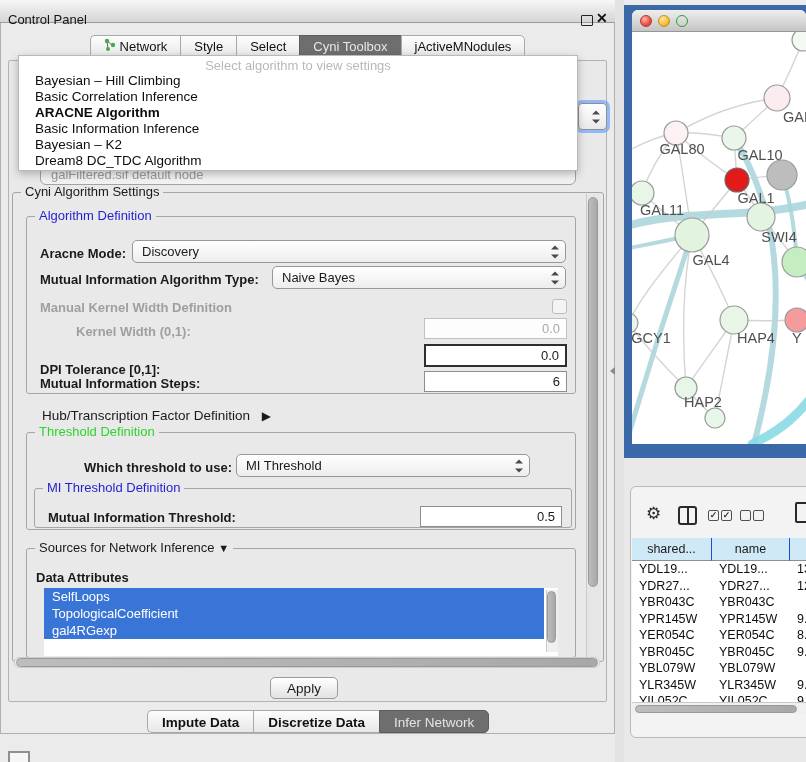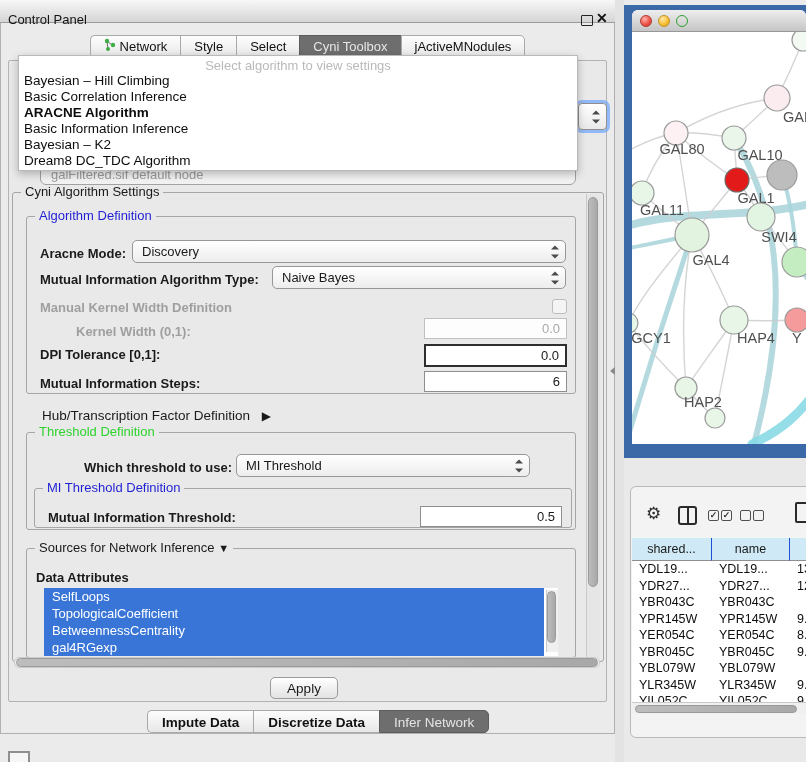--- a/index.html
+++ b/index.html
@@ -29,21 +29,21 @@
   #bg-combo-right{left:578px;top:103px;width:27px;height:25px;border:1px solid #8f8f8f;border-radius:4px;
       background:linear-gradient(#fff,#e9e9e9);box-shadow:0 0 0 3px rgba(100,160,255,.65);z-index:5;}
   #bg-combo-bottom{left:40px;top:164px;width:536px;height:21px;border:1px solid #a2a2a2;border-radius:6px;
       background:#f2f2f2;z-index:5;color:#9a9a9a;line-height:20px;padding-left:10px;box-sizing:border-box;font-size:13px;}
 
   
   #algo-dropdown{left:18px;top:55px;width:558px;height:114px;background:#fff;border:1px solid #b9b9b9;
       box-shadow:0 3px 8px rgba(0,0,0,.25);z-index:30;}
   #dd-placeholder{left:0;top:2px;width:100%;text-align:center;color:#b9b9b9;font-size:13px;}
   #dd-items{left:0;top:17px;width:100%;}
-  .dd-item{height:16px;line-height:16px;padding-left:5px;font-size:13.5px;color:#0d0d0d;white-space:nowrap;}
+  .dd-item{height:16px;line-height:16px;padding-left:16px;font-size:13.5px;color:#0d0d0d;white-space:nowrap;}
   .dd-item.selected{font-weight:bold;}
 
   
   .group{position:absolute;border:1px solid #a6a6a6;border-radius:3px;box-sizing:border-box;}
   .legend{position:absolute;top:-9px;left:8px;background:#e9e9e9;padding:0 4px;font-size:13px;white-space:nowrap;}
   .legend.blue{color:#1f1fd4;}
   .legend.green{color:#2ed32e;}
 
   .lbl{position:absolute;font-size:13px;white-space:nowrap;}
   .lbl.b{font-weight:bold;}
@@ -182,21 +182,21 @@
   </div>
   <div class="lbl b" style="left:40px;top:272px;">Mutual Information Algorithm Type:</div>
   <div class="combo" style="left:272px;top:266px;width:294px;height:23px;">
     <span>Naive Bayes</span>
     <span class="stepper"></span>
   </div>
   <div class="lbl dis" style="left:40px;top:300px;">Manual Kernel Width Definition</div>
   <div class="checkbox" style="left:552px;top:299px;"></div>
   <div class="lbl dis" style="left:40px;top:324px;margin-left:36px;">Kernel Width (0,1):</div>
   <div class="field dis" style="left:424px;top:318px;width:143px;height:21px;line-height:19px;">0.0</div>
-  <div class="lbl b" style="left:40px;top:347px;">DPI Tolerance [0,1]:</div>
+  <div class="lbl b" style="left:40px;top:362px;">DPI Tolerance [0,1]:</div>
   <div class="field strong" style="left:424px;top:344px;width:143px;height:23px;line-height:19px;">0.0</div>
   <div class="lbl b" style="left:40px;top:376px;">Mutual Information Steps:</div>
   <div class="field" style="left:424px;top:371px;width:143px;height:21px;line-height:19px;">6</div>
 
   <div class="lbl" style="left:42px;top:408px;font-size:13.5px;">
     <span>Hub/Transcription Factor Definition</span>
     <span style="margin-left:8px;font-size:12px;">▶</span>
   </div>
 
   <div class="group" style="left:26px;top:432px;width:550px;height:98px;">
@@ -216,21 +216,20 @@
   <div class="group" style="left:26px;top:548px;width:550px;height:110px;">
     <span class="legend">
       <span>Sources for Network Inference</span>
       <span style="font-size:11px;">▼</span>
     </span>
   </div>
   <div class="lbl b" style="left:36px;top:570px;">Data Attributes</div>
   <div id="attr-list" class="abs">
       <div class="attr-item">SelfLoops</div>
       <div class="attr-item">TopologicalCoefficient</div>
-      <div class="attr-item">BetweennessCentrality</div>
       <div class="attr-item">gal4RGexp</div>
     </div>
   <div class="sb-track-v abs" style="left:546px;top:590px;width:11px;height:62px;background:#f0f0f0;"></div>
   <div class="sb-thumb abs" style="left:547px;top:591px;width:9px;height:52px;"></div>
   <div class="sb-track-h abs" style="left:14px;top:657px;width:586px;height:11px;"></div>
   <div class="sb-thumb abs" style="left:16px;top:658px;width:582px;height:9px;"></div>
 
   <div id="apply-btn" class="abs">Apply</div>
 
   <div id="bottom-tabs" class="abs">

